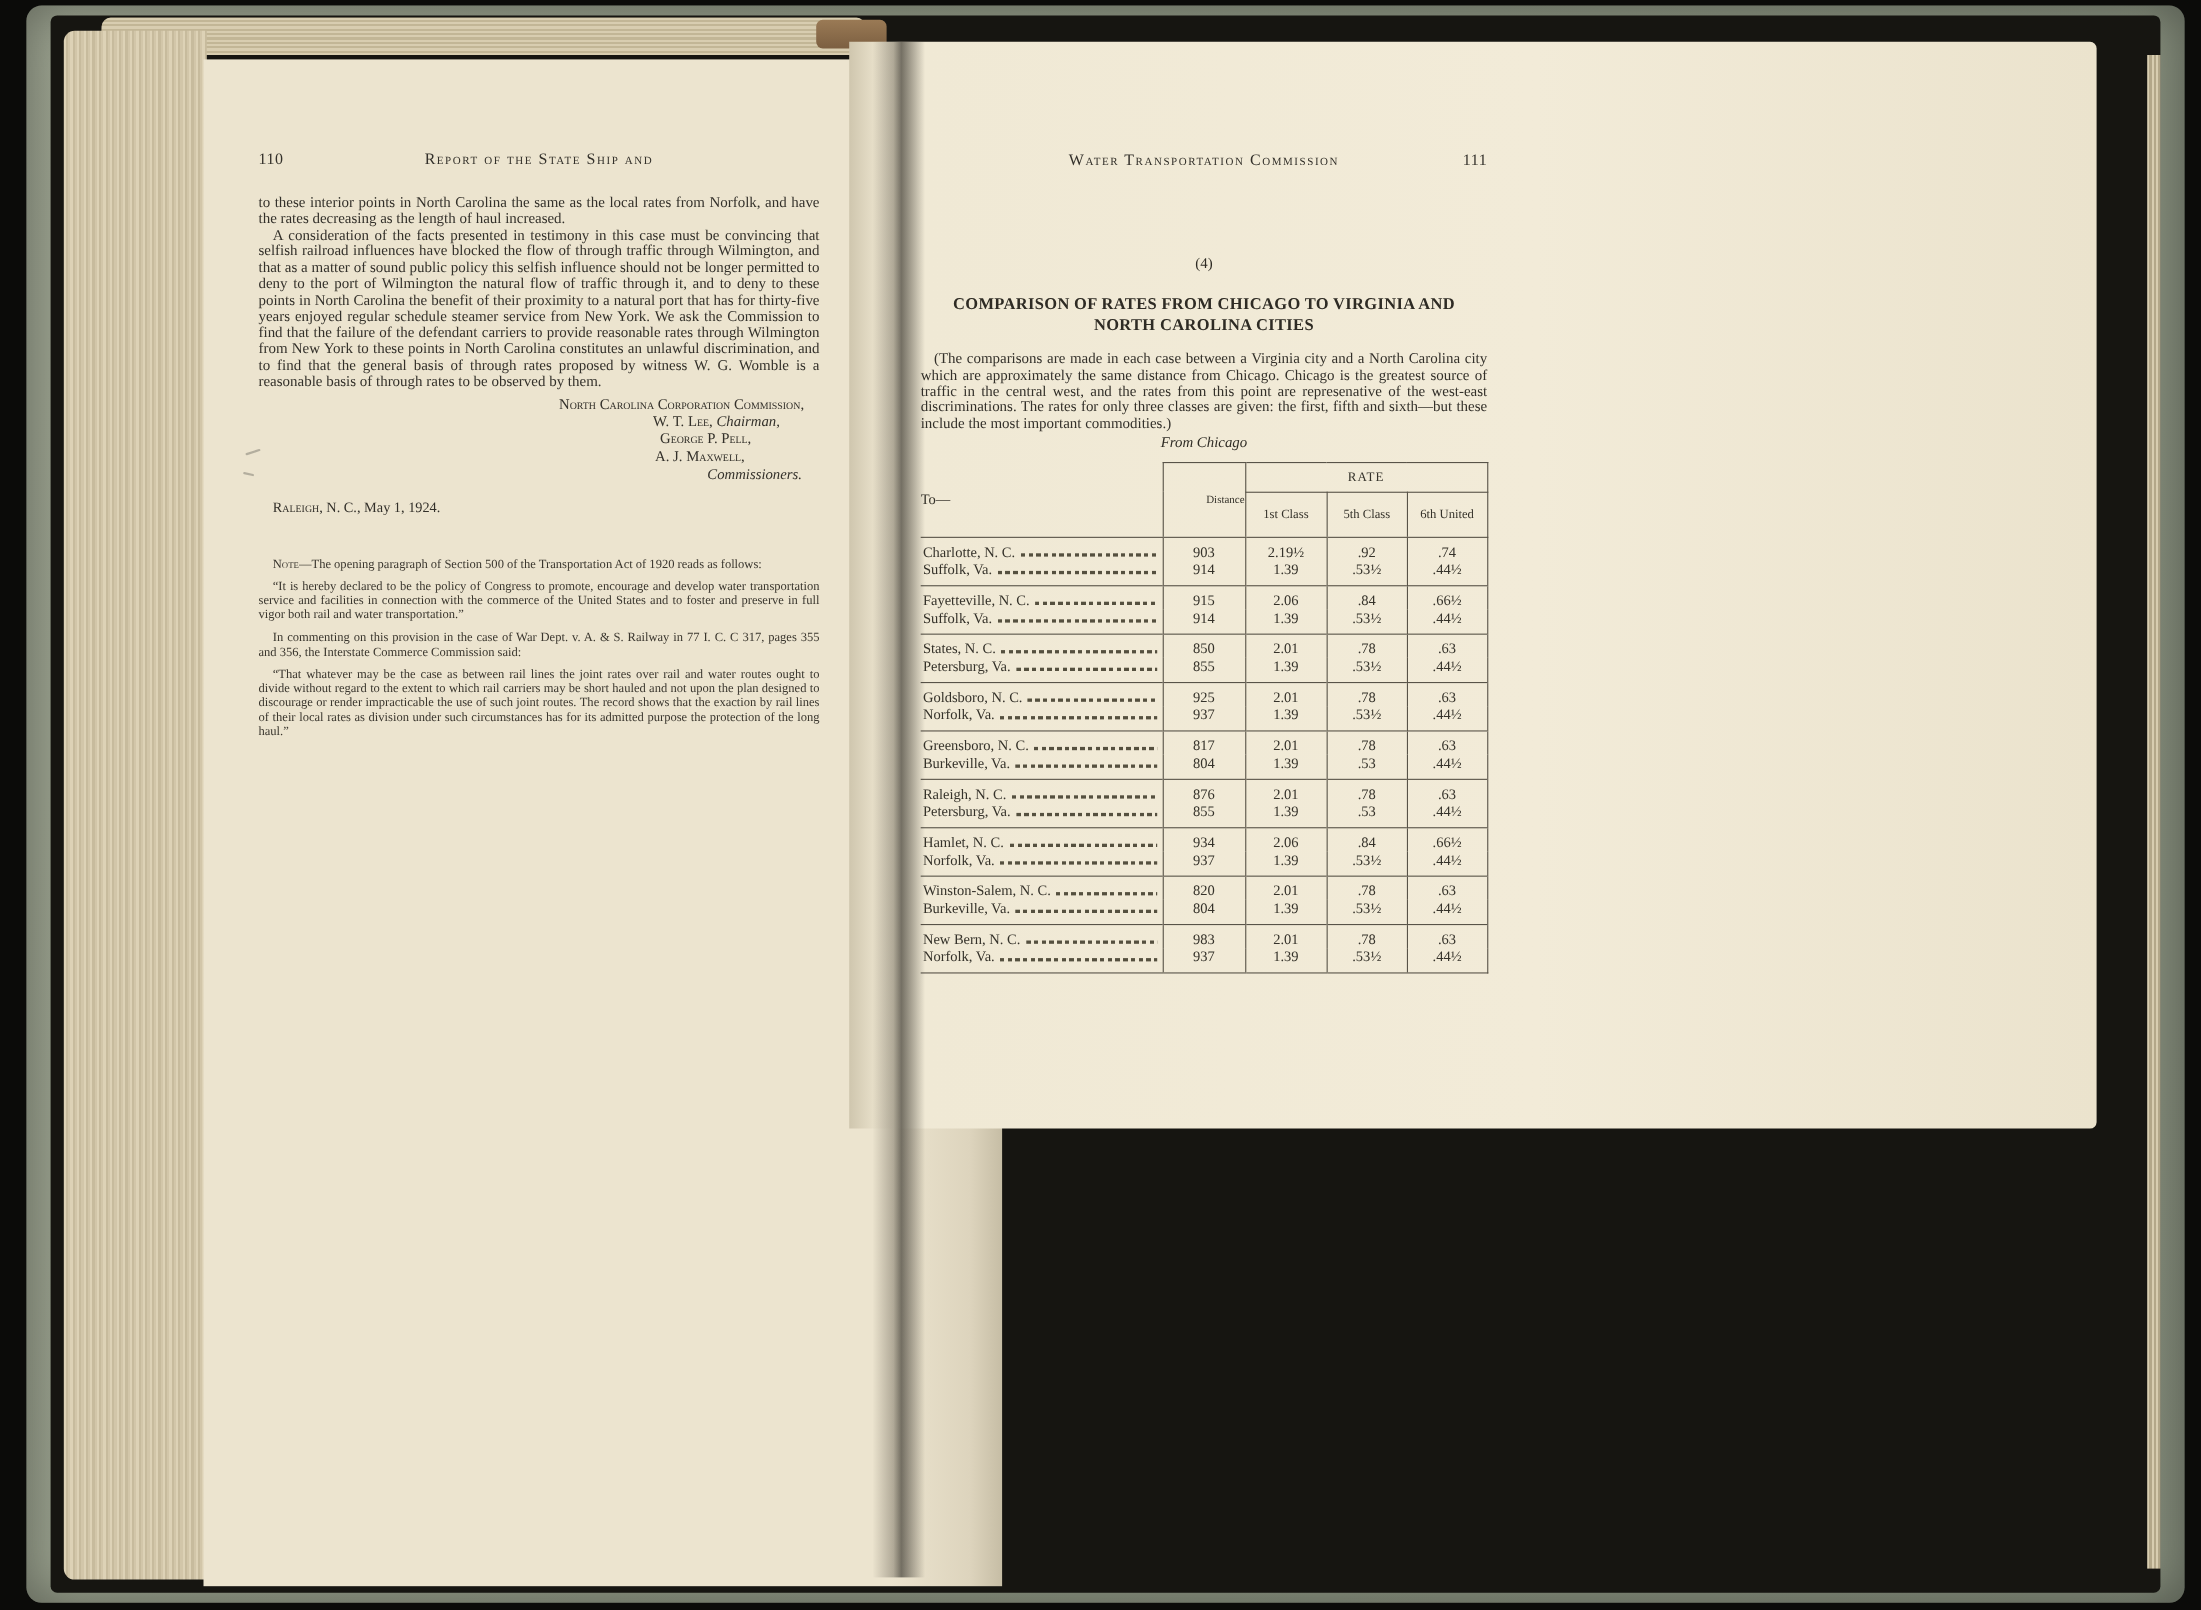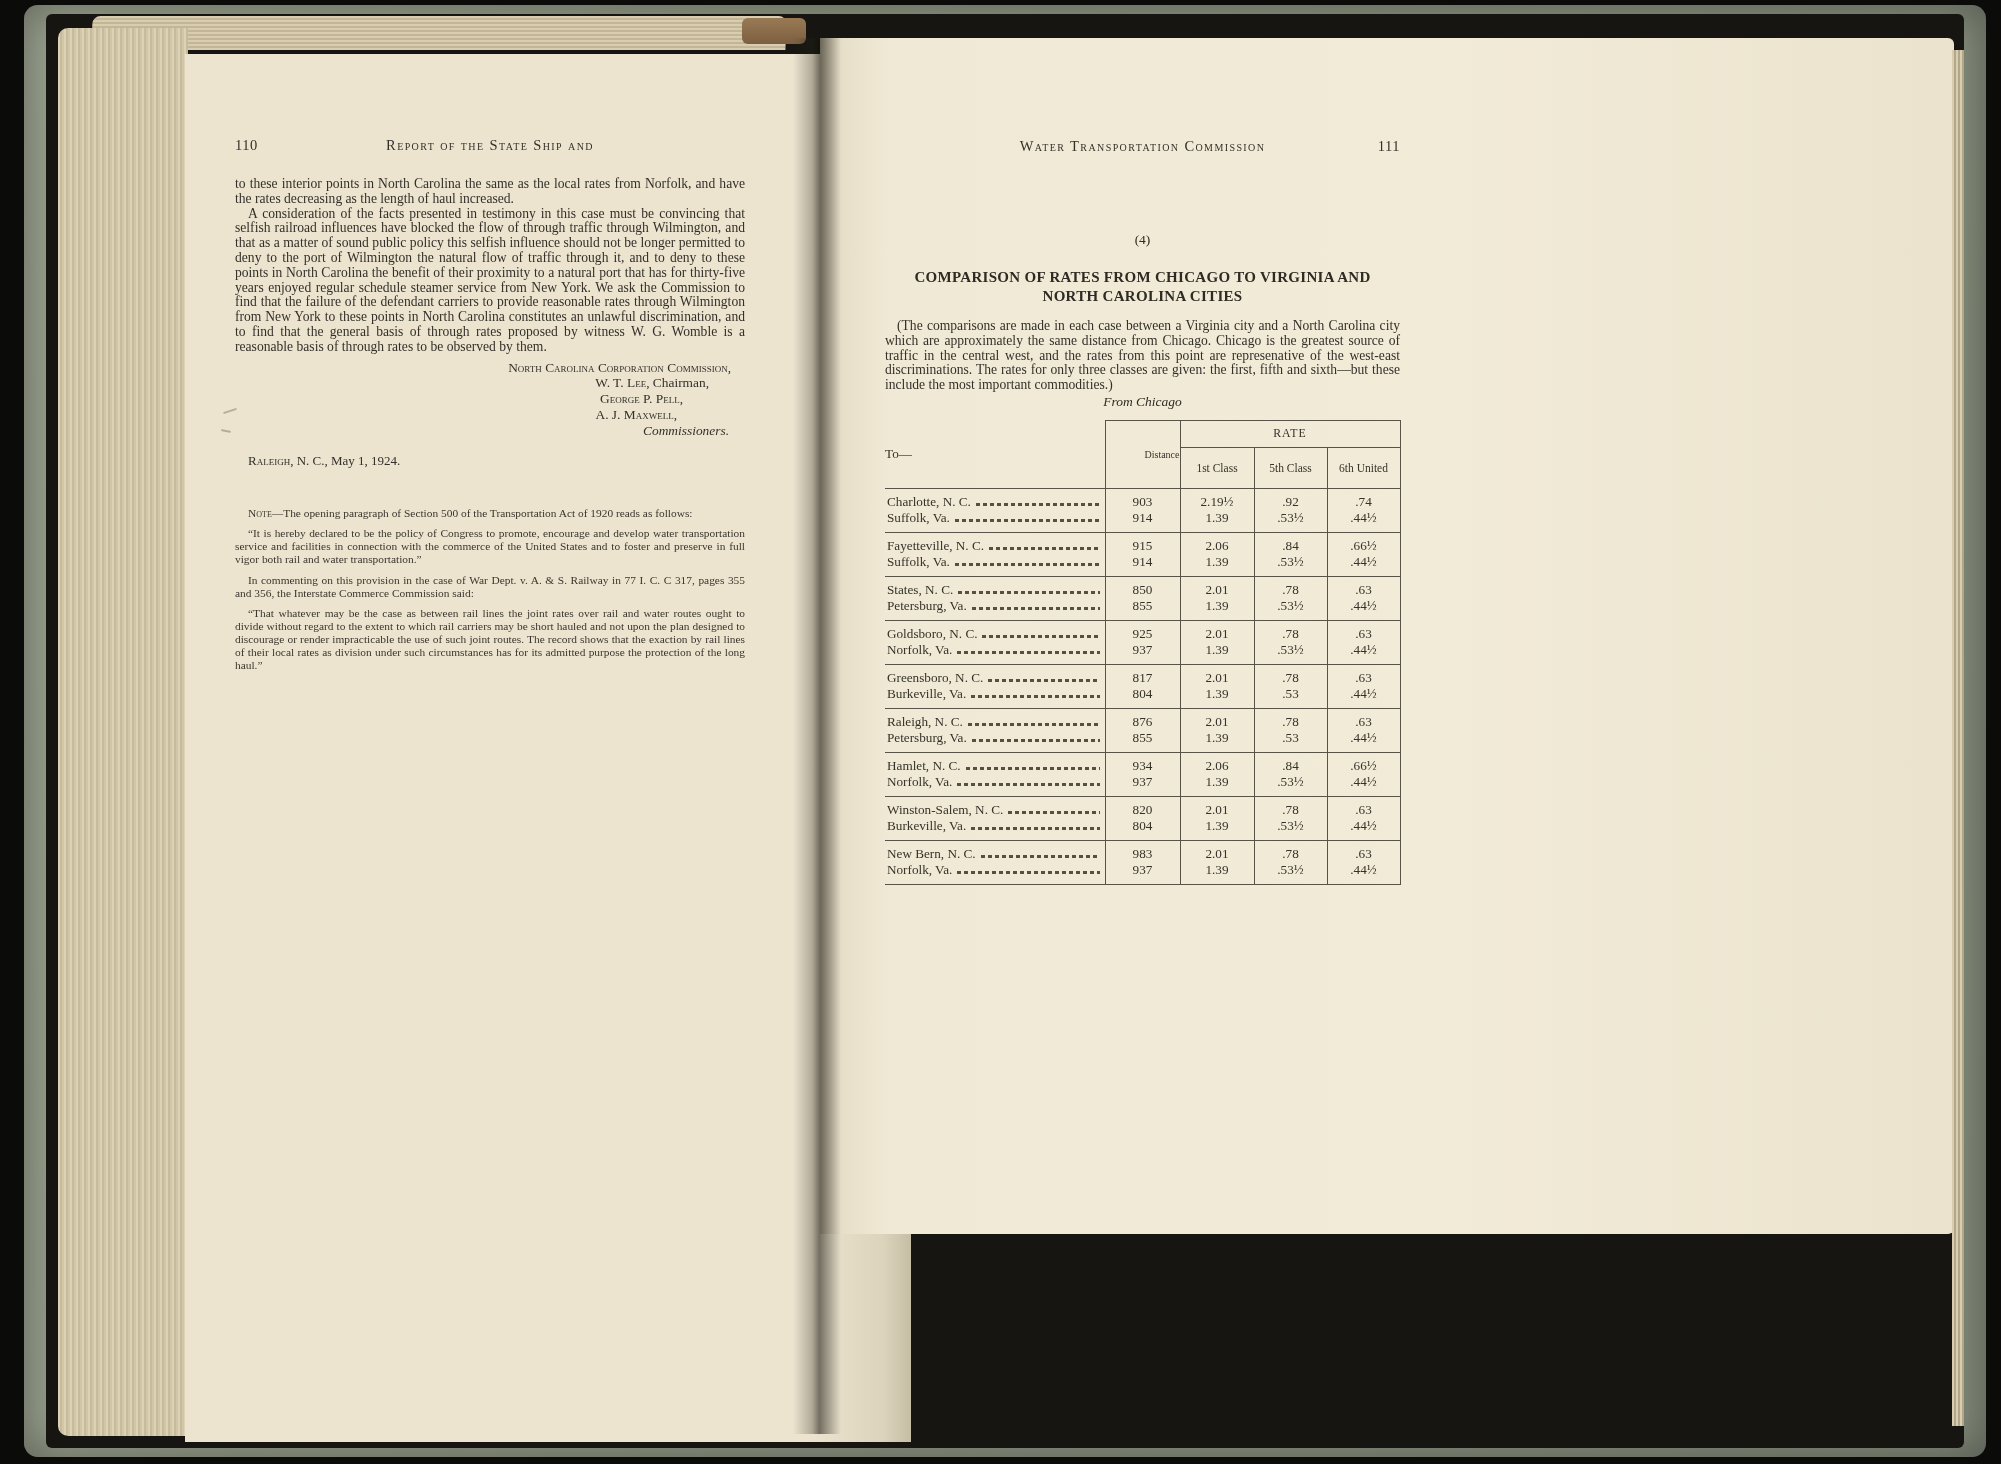--- a/index.html
+++ b/index.html
@@ -23,21 +23,21 @@
   .fore-edge {
     position:absolute; left:58px; top:28px; width:130px; height:1408px;
     background:repeating-linear-gradient(to right,#ddd2b6 0 2px,#c7bb9d 2px 4px,#d2c6a9 4px 6px);
     border-radius:10px 0 0 10px;
   }
   .page-left {
     position:absolute; left:185px; top:54px; width:726px; height:1388px;
     background:linear-gradient(to right,#ece4cf 0%,#ece4cf 86%,#ddd4bd 96%,#c6bda5 100%);
   }
   .page-right {
-    position:absolute; left:820px; top:38px; width:1134px; height:1196px; border-radius:0 6px 6px 0;
+    position:absolute; left:772px; top:38px; width:1134px; height:988px; border-radius:0 6px 6px 0;
     background:linear-gradient(to right,#cfc6ae 0%,#e7dfc9 2%,#f0e9d5 6%,#f2ebd8 55%,#ebe3cd 100%);
     padding-left:16px;
   }
   .gutter {
     position:absolute; left:793px; top:38px; width:48px; height:1396px; pointer-events:none;
     background:linear-gradient(to right, rgba(40,35,25,0) 0%, rgba(40,35,25,.30) 40%, rgba(18,16,11,.55) 55%, rgba(40,35,25,0) 100%);
   }
   .edge-right {
     position:absolute; left:1952px; top:50px; width:12px; height:1376px;
     background:repeating-linear-gradient(to right,#d8cdb0 0 2px,#b3a789 2px 4px);
@@ -48,21 +48,21 @@
   .content-right { position:absolute; left:65px; top:100px; width:515px; }
 
   .running-head { position:relative; height:18px; font-variant:small-caps; letter-spacing:1.4px; font-size:14.5px; text-align:center; margin-bottom:22px; color:#33302a; }
   .running-head .pageno-left { position:absolute; left:0; top:0; letter-spacing:.5px; font-variant:normal; }
   .running-head .pageno-right { position:absolute; right:0; top:0; letter-spacing:.5px; font-variant:normal; }
 
   .body-text { font-size:13.6px; line-height:14.8px; text-align:justify; color:#33302a; }
   .body-text.indent { text-indent:13px; }
 
   .sc { font-variant:small-caps; }
-  .it { }
+  .it { font-style:italic; }
 
   .sig { margin-top:5px; font-size:13.4px; line-height:15.8px; color:#33302a; }
   .sig .line { text-align:right; }
   .sig-org  { padding-right:14px; }
   .sig-1    { padding-right:36px; }
   .sig-2    { padding-right:62px; }
   .sig-3    { padding-right:68px; }
   .sig-4    { padding-right:16px; font-style:italic; }
   .dateline { margin-top:14px; text-indent:13px; font-size:13px; color:#33302a; }
 

